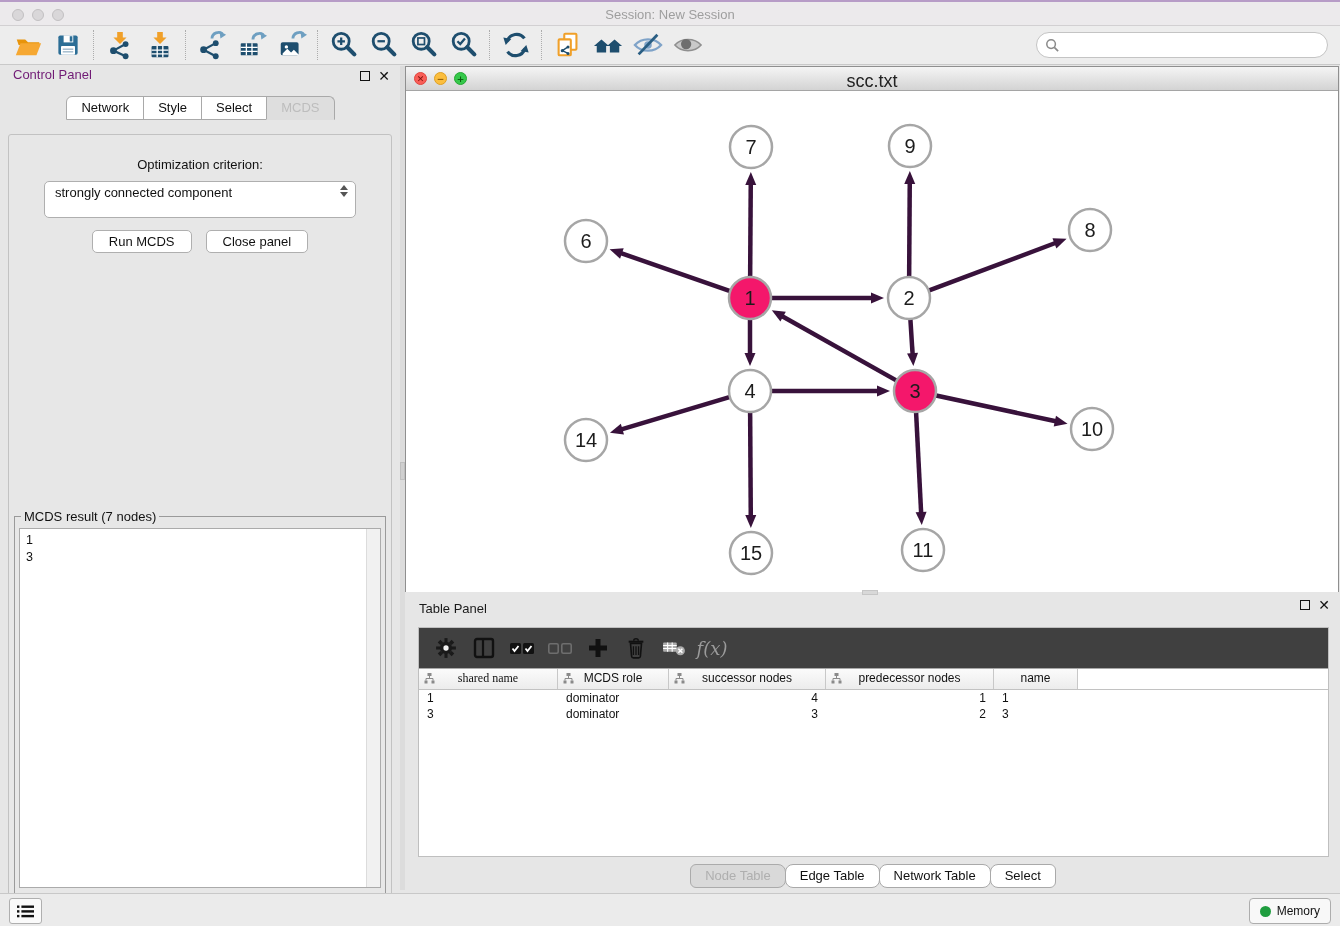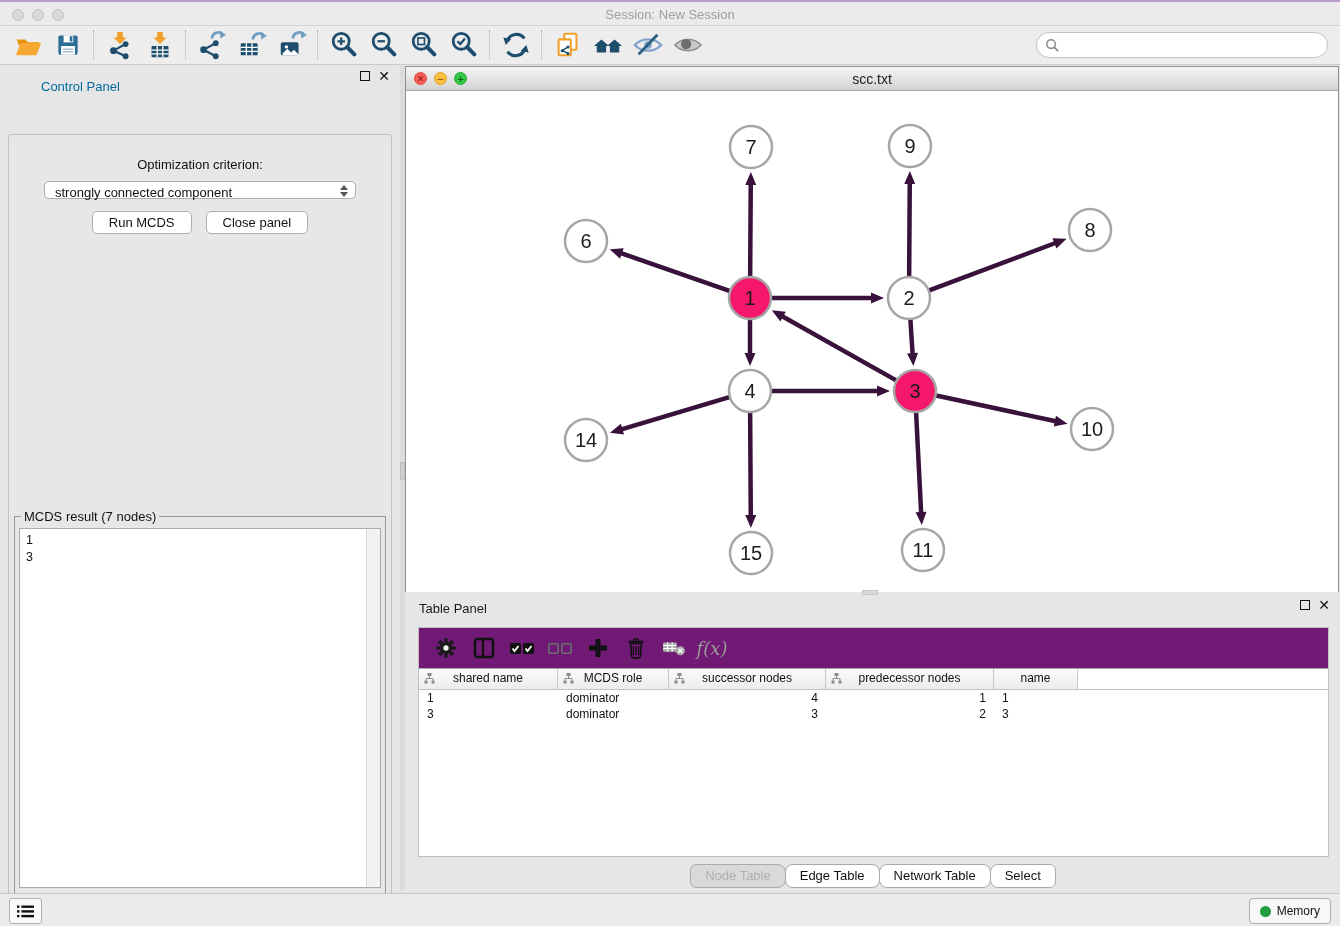--- a/index.html
+++ b/index.html
@@ -18,72 +18,72 @@
     border-bottom:1px solid #C9C9C9;box-sizing:border-box;display:flex;align-items:center;padding:0 8px;}
   .tbtn{width:40px;height:32px;display:flex;align-items:center;justify-content:center;cursor:default;}
   .sep{width:1px;height:30px;border-left:1px dotted #ADADAD;margin:0 5px;}
   .searchbox{margin-left:auto;margin-right:4px;width:292px;height:26px;background:#fff;
     border:1px solid #C4C4C4;border-radius:13px;display:flex;align-items:center;padding:0 8px;box-sizing:border-box;}
   .searchbox input{border:none;outline:none;flex:1;font-size:13px;background:transparent;margin-left:6px;
     font-family:"Liberation Sans",sans-serif;}
   
   .control-panel{position:absolute;left:0;top:66px;width:400px;height:824px;background:#E6E6E6;}
   .cp-header{position:relative;height:26px;}
-  .cp-header .cp-title{position:absolute;left:13px;top:13px;font-size:13px;color:#0369a1;margin-left:28px;}
+  .cp-header .cp-title{position:absolute;left:13px;top:1px;font-size:13px;color:#701a75;}
   .win-btns{position:absolute;right:10px;top:5px;display:flex;gap:8px;align-items:center;}
   .float-glyph{width:10px;height:10px;border:1.6px solid #111;box-sizing:border-box;display:inline-block;}
   .close-glyph{font-size:14px;font-weight:bold;color:#111;line-height:10px;font-family:"DejaVu Sans",sans-serif;}
   .cp-tabs{position:absolute;left:0;top:30px;width:100%;display:flex;justify-content:center;z-index:2;}
   .tab{height:22px;line-height:22px;padding:0 14px;font-size:13px;background:#fff;color:#111;
     border:1px solid #A9A9A9;border-bottom:1px solid #A9A9A9;margin-right:-1px;cursor:default;}
   .tab:first-child{border-top-left-radius:6px;}
   .tab:last-child{border-top-right-radius:6px;}
   .tab.selected{background:#DEDEDE;color:#BDBDBD;border-bottom:1px solid #DEDEDE;border-top-right-radius:6px;}
   .cp-content{position:absolute;left:8px;top:68px;width:384px;height:767px;background:#E7E7E7;
     border:1px solid #C2C2C2;border-radius:3px;box-sizing:border-box;}
   .opt-label{margin-top:22px;text-align:center;font-size:13px;color:#111;}
-  .dropdown{position:relative;margin:9px auto 0;width:312px;height:18px;background:#fff;
+  .dropdown{position:relative;margin:9px auto 0;width:312px;height:37px;background:#fff;
     border:1px solid #AFAFAF;border-radius:5px;box-sizing:border-box;font-size:13px;line-height:21px;
     padding-left:10px;color:#111;cursor:default;}
   .dropdown .stepper{position:absolute;right:7px;top:3px;display:flex;flex-direction:column;gap:2px;}
   .stepper .up{width:0;height:0;border-left:4px solid transparent;border-right:4px solid transparent;border-bottom:5px solid #555;}
   .stepper .down{width:0;height:0;border-left:4px solid transparent;border-right:4px solid transparent;border-top:5px solid #555;}
   .cp-buttons{margin-top:12px;display:flex;justify-content:center;gap:14px;}
   .btn{height:23px;background:#fff;border:1px solid #AFAFAF;border-radius:5px;font-size:13px;
     padding:0 16px;line-height:21px;color:#111;cursor:default;}
   .result-box{position:absolute;left:5px;right:5px;top:374px;bottom:5px;border:1px solid #9A9A9A;
     margin:0;padding:0;}
   .result-box legend{font-size:13px;color:#111;margin-left:6px;padding:0 3px;}
   .result-inner{position:absolute;left:4px;right:4px;top:4px;bottom:6px;background:#fff;border:1px solid #ABABAB;}
   .result-text{padding:3px 6px;font-size:12.5px;line-height:17px;color:#111;white-space:pre;}
   .result-scroll{position:absolute;right:0;top:0;bottom:0;width:13px;background:#F1F1F1;border-left:1px solid #DCDCDC;}
   
   .net-window{position:absolute;left:405px;top:66px;width:934px;height:526px;background:#fff;
     border:1px solid #8F8F8F;box-sizing:border-box;}
   .net-titlebar{position:relative;height:23px;background:linear-gradient(#F5F5F5,#D3D3D3);
     border-bottom:1px solid #A5A5A5;}
-  .net-titlebar .net-title{position:absolute;left:0;right:0;top:4px;text-align:center;font-size:14px;color:#222;}
+  .net-titlebar .net-title{position:absolute;left:0;right:0;top:4px;text-align:center;font-size:18px;color:#222;}
   .traffic{position:absolute;left:8px;top:5px;display:flex;gap:7px;}
   .light{width:13px;height:13px;border-radius:50%;font-size:9px;font-weight:bold;text-align:center;
     line-height:12px;box-sizing:border-box;font-family:"DejaVu Sans",sans-serif;cursor:default;}
   .light.red{background:#F95E57;border:1px solid #E0443E;color:#7E100C;}
   .light.yellow{background:#FBBE3E;border:1px solid #DFA023;color:#935D05;}
   .light.green{background:#35C84A;border:1px solid #24A732;color:#0A600F;}
   .net-canvas{position:relative;width:932px;height:501px;background:#fff;overflow:hidden;}
   
   .v-split{position:absolute;left:400px;top:66px;width:5px;height:824px;background:#DCDCDC;}
   .v-split-handle{position:absolute;left:0;top:396px;width:5px;height:18px;background:#CFCFCF;border:1px solid #BFBFBF;box-sizing:border-box;}
   .h-split-handle{position:absolute;left:862px;top:590px;width:16px;height:5px;background:#D8D8D8;border:1px solid #C6C6C6;box-sizing:border-box;}
   
   .table-panel{position:absolute;left:405px;top:595px;width:935px;height:295px;background:#E6E6E6;}
   .tp-header{position:relative;height:26px;}
   .tp-header .tp-title{position:absolute;left:14px;top:6px;font-size:13px;color:#1a1a1a;}
   .tp-inner{position:absolute;left:13px;right:11px;top:32px;height:230px;background:#fff;
     border:1px solid #BFBFBF;box-sizing:border-box;}
-  .tp-toolbar{height:40px;background:#701a75;display:flex;align-items:center;padding:0 10px;gap:4px;
+  .tp-toolbar{height:40px;background:#404040;display:flex;align-items:center;padding:0 10px;gap:4px;
     border-bottom:1px solid #A8A8A8;}
   .tp-tbtn{width:34px;height:30px;display:flex;align-items:center;justify-content:center;cursor:default;}
   .fx{font-family:"DejaVu Serif",serif;font-style:italic;font-size:18px;color:#9B9B9B;}
   .thead{display:flex;height:20px;background:linear-gradient(#FBFBFB,#ECECEC);border-bottom:1px solid #C2C2C2;}
   .th{position:relative;border-right:1px solid #C8C8C8;box-sizing:border-box;font-size:12px;color:#111;
     text-align:center;line-height:19px;cursor:default;}
   .th .col-icon{position:absolute;left:5px;top:4px;}
   .th-fill{flex:1;background:#fff;border:none;}
   .trow{display:flex;height:16px;font-size:12px;color:#111;}
   .td{box-sizing:border-box;padding:0 8px;line-height:16px;overflow:hidden;white-space:nowrap;}
@@ -257,20 +257,26 @@
   </div>
 
   <div class="control-panel">
     <div class="cp-header">
       <span class="cp-title">Control Panel</span>
       <span class="win-btns">
         <span class="float-glyph"></span>
         <span class="close-glyph">✕</span>
       </span>
     </div>
+    <div class="cp-tabs" id="cp-tabs">
+        <div class="tab">Network</div>
+        <div class="tab">Style</div>
+        <div class="tab">Select</div>
+        <div class="tab selected">MCDS</div>
+      </div>
     <div class="cp-content">
       <div class="opt-label">Optimization criterion:</div>
       <div class="dropdown">
         <span>strongly connected component</span>
         <span class="stepper">
             <span class="up"></span>
             <span class="down"></span>
           </span>
       </div>
       <div class="cp-buttons">
@@ -448,21 +454,21 @@
               <path d="M2 8.3 h15 M2 11.6 h15 M7 5 v10 M12 5 v10" stroke="#fff" stroke-width="1.2"></path>
               <circle cx="21" cy="14" r="5" fill="#ABABAB"></circle>
               <path d="M18.8 11.8 l4.4 4.4 M23.2 11.8 l-4.4 4.4" stroke="#fff" stroke-width="1.6"></path>
             </svg>
         </div>
         <div class="tp-tbtn">
             <span class="fx">f(x)</span>
           </div>
       </div>
       <div class="thead" id="table-head">
-          <div class="th" style="width: 139px;"><svg class="col-icon" width="11" height="11" viewBox="0 0 11 11">
+          <div class="th" style="width: 139px; font-family: Liberation Serif, serif;"><svg class="col-icon" width="11" height="11" viewBox="0 0 11 11">
               <rect x="3.5" y="0" width="4" height="3" fill="#8A8A8A"></rect>
               <path d="M5.5 3 v2.5 M2 5.5 h7 M2 5.5 v2 M9 5.5 v2" stroke="#8A8A8A" stroke-width="1"></path>
               <rect x="0.5" y="7.5" width="3" height="3" fill="#8A8A8A"></rect>
               <rect x="7.5" y="7.5" width="3" height="3" fill="#8A8A8A"></rect>
             </svg><span>shared name</span></div>
           <div class="th" style="width: 111px;"><svg class="col-icon" width="11" height="11" viewBox="0 0 11 11">
               <rect x="3.5" y="0" width="4" height="3" fill="#8A8A8A"></rect>
               <path d="M5.5 3 v2.5 M2 5.5 h7 M2 5.5 v2 M9 5.5 v2" stroke="#8A8A8A" stroke-width="1"></path>
               <rect x="0.5" y="7.5" width="3" height="3" fill="#8A8A8A"></rect>
               <rect x="7.5" y="7.5" width="3" height="3" fill="#8A8A8A"></rect>

